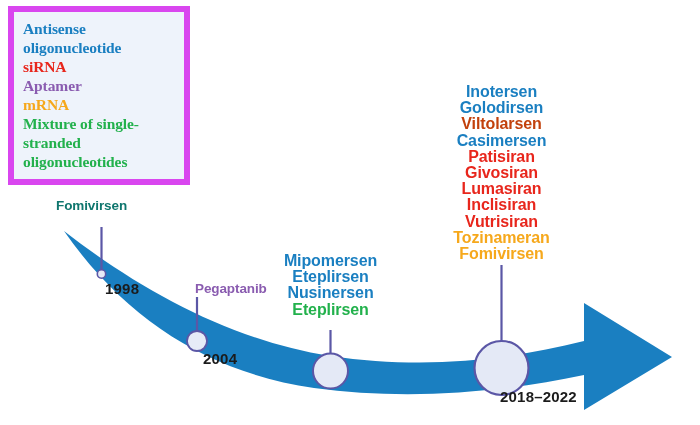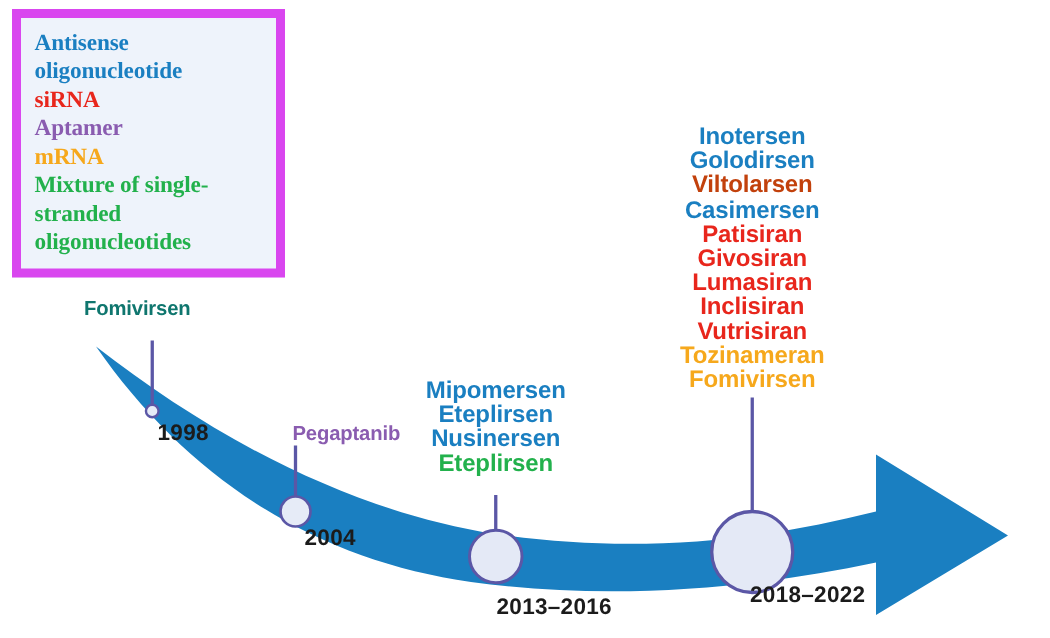--- a/index.html
+++ b/index.html
@@ -118,21 +118,20 @@
 
   <div class="single-label" style="left:155px; top:281px; color:#8a5cb0;padding-left:40px;">Pegaptanib</div>
   <div class="year" style="left:155px; top:350px;">2004</div>
 
   <div class="cluster" style="left:262px; top:253px; width:137px;">
     <div class="drug" style="color:#1a7fc1">Mipomersen</div>
     <div class="drug" style="color:#1a7fc1">Eteplirsen</div>
     <div class="drug" style="color:#1a7fc1">Nusinersen</div>
     <div class="drug" style="color:#22b14c">Eteplirsen</div>
   </div>
-  <div class="year" style="left:283px; top:396px;">2013–2016</div>
 
   <div class="cluster" style="left:432px; top:84px; width:139px;">
     <div class="drug" style="color:#1a7fc1">Inotersen</div>
     <div class="drug" style="color:#1a7fc1">Golodirsen</div>
     <div class="drug" style="color:#c2410c">Viltolarsen</div>
     <div class="drug" style="color:#1a7fc1">Casimersen</div>
     <div class="drug" style="color:#e8261c">Patisiran</div>
     <div class="drug" style="color:#e8261c">Givosiran</div>
     <div class="drug" style="color:#e8261c">Lumasiran</div>
     <div class="drug" style="color:#e8261c">Inclisiran</div>

